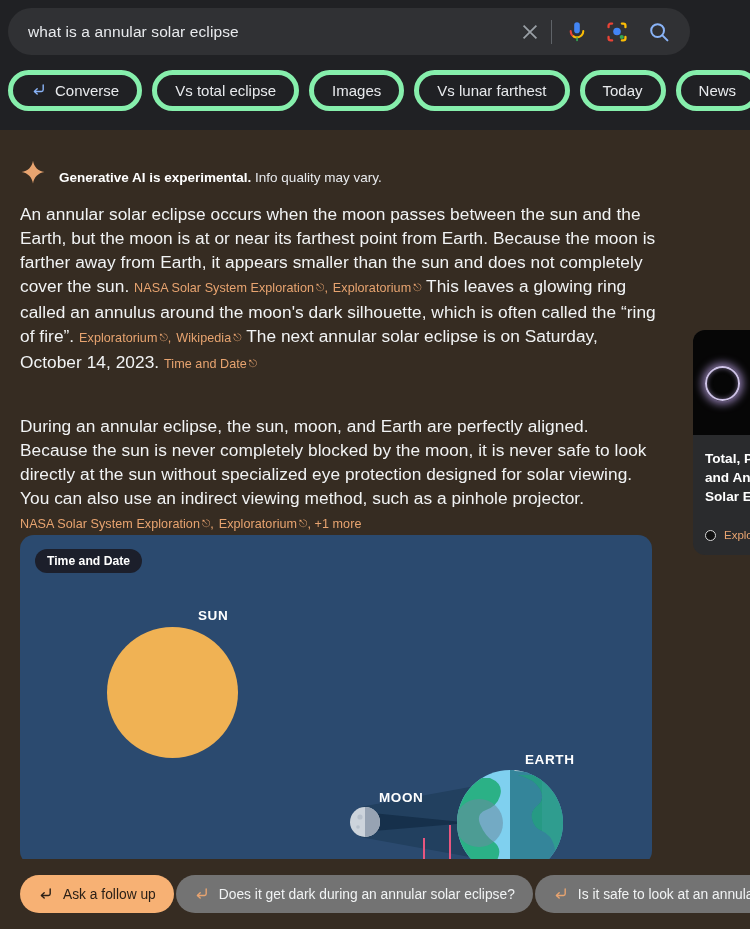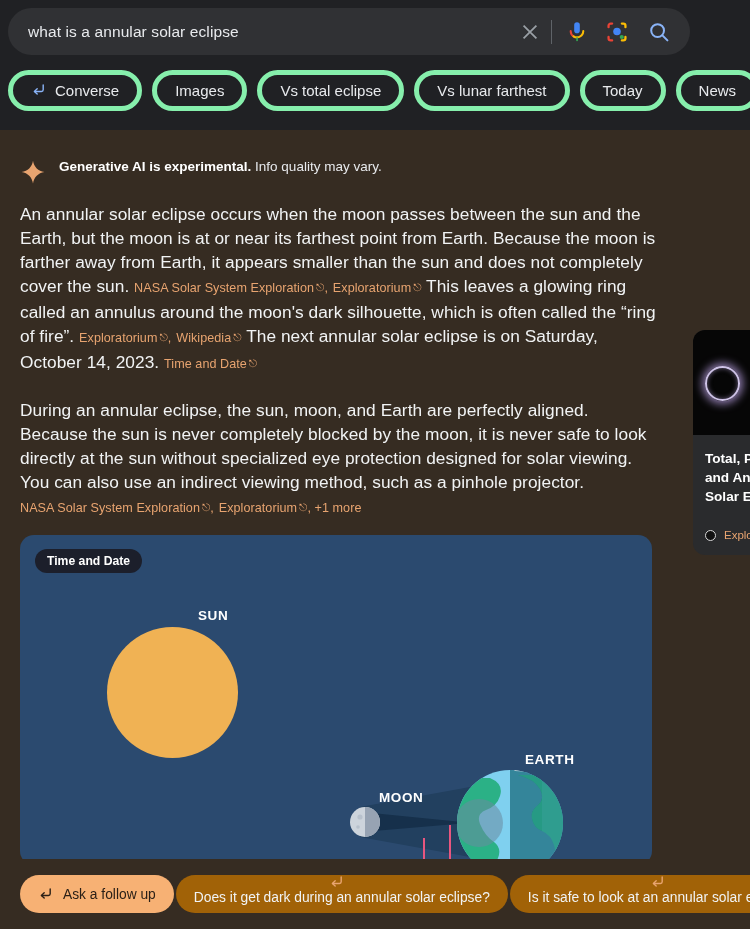--- a/index.html
+++ b/index.html
@@ -44,32 +44,32 @@
   }
   .chip .arrow { margin-right: 9px; display: flex; }
 
   
   .ai-panel {
     position: absolute; left: 0; top: 130px; width: 750px; height: 799px;
     background: #362c22; overflow: hidden;
   }
   .disclaimer {
     position: absolute; left: 20px; top: 29px;
-    display: flex; align-items: flex-start; gap: 13px;
+    display: flex; align-items: flex-end; gap: 13px;
   }
   .sparkle { width: 26px; height: 26px; display: flex; }
   .disc-text { font-size: 13.5px; color: #e8eaed; }
   .disc-text b { color: #ffffff; font-weight: bold; }
 
   .answer {
     position: absolute; left: 20px; top: 72px; width: 640px;
     color: #f1f3f4; font-size: 17.3px; line-height: 24px;
     letter-spacing: .05px;
   }
-  .answer p + p { margin-top: 22px; }
+  .answer p + p { margin-top: 38px; }
   .src { color: #e8a470; font-size: 12.6px; white-space: nowrap; }
   .src .ext { font-size: 10.5px; position: relative; top: -1px; margin-left: 2px; }
   .srcplain { color: #e8a470; font-size: 12.6px; }
 
   
   .side-card {
     position: absolute; left: 693px; top: 200px; width: 126px; height: 225px;
     background: #2a2b2d; border-radius: 12px; overflow: hidden;
   }
   .side-img {
@@ -122,21 +122,21 @@
     background: #362c22;
     display: flex; align-items: center; gap: 2px; padding-left: 20px;
     white-space: nowrap;
   }
   .fu {
     height: 38px; border-radius: 19px; display: flex; align-items: center;
     padding: 0 18px; font-size: 13.8px; flex: none;
   }
   .fu .arrow { margin-right: 10px; display: flex; }
   .fu-primary { background: #f7b174; color: #2b2017; }
-  .fu-sec { background: #a16207; color: #f1f3f4; flex-direction: column; }
+  .fu-sec { background: #737373; color: #f1f3f4; }
   .fu-sec .arrow svg path { stroke: #e8a470; }
 </style>
 </head>
 <body>
 
 <div class="topbar">
 
   <div class="searchbar">
     <div class="search-text">what is a annular solar eclipse</div>
 
@@ -181,24 +181,24 @@
     <div class="chip">
       <span class="arrow">
         <svg width="15" height="15" viewBox="0 0 16 16">
           <path d="M13 2 v5.2 a1.8 1.8 0 0 1-1.8 1.8 H4" stroke="#8ab4f8" stroke-width="1.5" fill="none" stroke-linecap="round"></path>
           <path d="M6.6 6.2 L3.6 9 L6.6 11.8" stroke="#8ab4f8" stroke-width="1.5" fill="none" stroke-linecap="round" stroke-linejoin="round"></path>
         </svg>
       </span>
       <span>Converse</span>
     </div>
     <div class="chip">
+        <span>Vs total eclipse</span>
+      </div>
+    <div class="chip">
         <span>Images</span>
-      </div>
-    <div class="chip">
-        <span>Vs total eclipse</span>
       </div>
     <div class="chip">
         <span>Vs lunar farthest</span>
       </div>
     <div class="chip">
         <span>Today</span>
       </div>
     <div class="chip">
         <span>News</span>
       </div>

